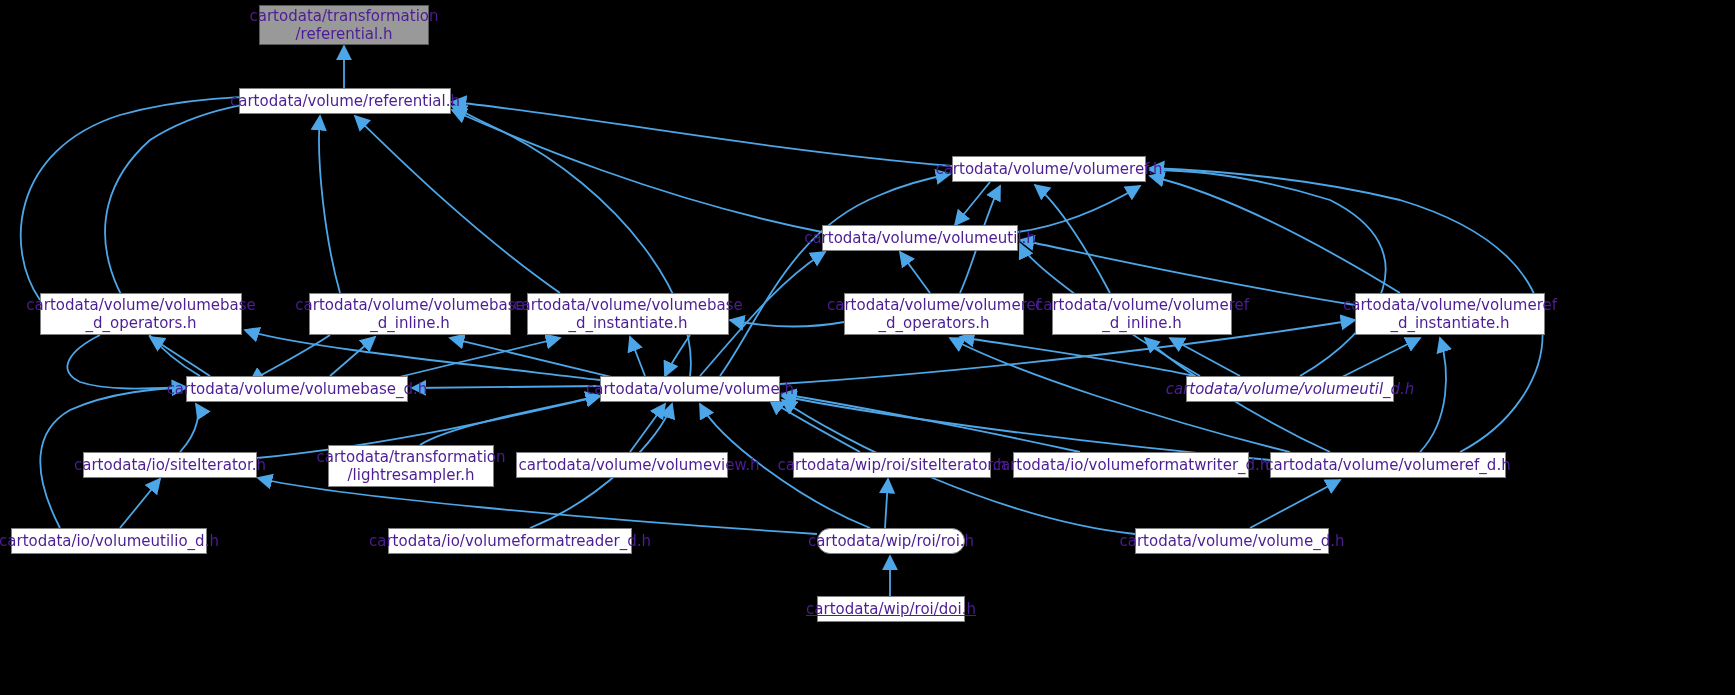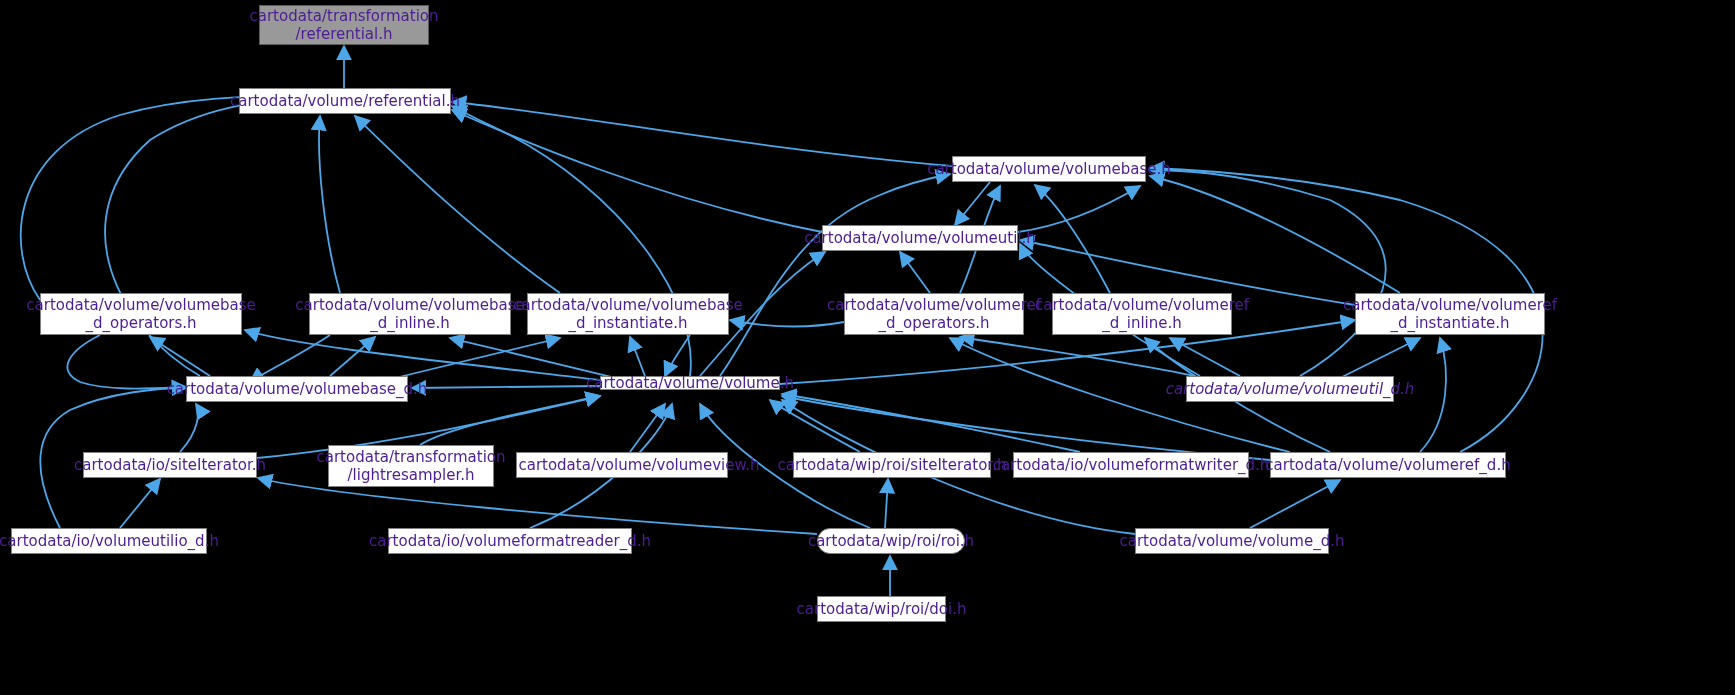--- a/index.html
+++ b/index.html
@@ -76,43 +76,43 @@
         <path d="M 780,384 C 1000,370 1230,340 1355,320" marker-end="url(#ah)"></path>
         <path d="M 1355,305 C 1200,280 1080,252 1020,240" marker-end="url(#ah)"></path>
         <path d="M 844,322 C 800,330 760,326 730,320" marker-end="url(#ah)"></path>
         <path d="M 690,335 C 680,350 670,365 665,376" marker-end="url(#ah)"></path>
       </g>
   </svg>
   <div id="node-layer">
       <div class="node root" style="left: 259px; top: 5px; width: 170px; height: 40px;">cartodata/transformation
 /referential.h</div>
       <div class="node" style="left: 239px; top: 88px; width: 212px; height: 26px;">cartodata/volume/referential.h</div>
-      <div class="node" style="left: 952px; top: 156px; width: 194px; height: 26px;">cartodata/volume/volumebase.h</div>
+      <div class="node" style="left: 952px; top: 156px; width: 194px; height: 26px;">cartodata/volume/volumeref.h</div>
       <div class="node" style="left: 822px; top: 225px; width: 196px; height: 26px;">cartodata/volume/volumeutil.h</div>
       <div class="node" style="left: 40px; top: 293px; width: 202px; height: 42px;">cartodata/volume/volumebase
 _d_operators.h</div>
       <div class="node" style="left: 309px; top: 293px; width: 202px; height: 42px;">cartodata/volume/volumebase
 _d_inline.h</div>
       <div class="node" style="left: 527px; top: 293px; width: 202px; height: 42px;">cartodata/volume/volumebase
 _d_instantiate.h</div>
       <div class="node" style="left: 844px; top: 293px; width: 180px; height: 42px;">cartodata/volume/volumeref
 _d_operators.h</div>
       <div class="node" style="left: 1052px; top: 293px; width: 180px; height: 42px;">cartodata/volume/volumeref
 _d_inline.h</div>
       <div class="node" style="left: 1355px; top: 293px; width: 190px; height: 42px;">cartodata/volume/volumeref
 _d_instantiate.h</div>
       <div class="node" style="left: 186px; top: 376px; width: 222px; height: 26px; text-align: center;">cartodata/volume/volumebase_d.h</div>
-      <div class="node" style="left: 600px; top: 376px; width: 180px; height: 14px;">cartodata/volume/volume.h</div>
+      <div class="node" style="left: 600px; top: 376px; width: 180px; height: 26px;">cartodata/volume/volume.h</div>
       <div class="node" style="left: 1186px; top: 376px; width: 208px; height: 26px; font-style: italic;">cartodata/volume/volumeutil_d.h</div>
       <div class="node" style="left: 83px; top: 452px; width: 174px; height: 26px;">cartodata/io/siteIterator.h</div>
       <div class="node" style="left: 328px; top: 445px; width: 166px; height: 42px;">cartodata/transformation
 /lightresampler.h</div>
       <div class="node" style="left: 516px; top: 452px; width: 212px; height: 26px; padding-left: 40px;">cartodata/volume/volumeview.h</div>
       <div class="node" style="left: 793px; top: 452px; width: 198px; height: 26px;">cartodata/wip/roi/siteIterator.h</div>
       <div class="node" style="left: 1013px; top: 452px; width: 236px; height: 26px;">cartodata/io/volumeformatwriter_d.h</div>
       <div class="node" style="left: 1270px; top: 452px; width: 236px; height: 26px;">cartodata/volume/volumeref_d.h</div>
       <div class="node" style="left: 11px; top: 528px; width: 196px; height: 26px;">cartodata/io/volumeutilio_d.h</div>
       <div class="node" style="left: 388px; top: 528px; width: 244px; height: 26px;">cartodata/io/volumeformatreader_d.h</div>
       <div class="node" style="left: 817px; top: 528px; width: 148px; height: 26px; border-radius: 13px;">cartodata/wip/roi/roi.h</div>
       <div class="node" style="left: 1135px; top: 528px; width: 194px; height: 26px;">cartodata/volume/volume_d.h</div>
-      <div class="node" style="left: 817px; top: 596px; width: 129px; height: 26px;">cartodata/wip/roi/doi.h</div>
+      <div class="node" style="left: 817px; top: 596px; width: 148px; height: 26px; text-decoration: underline;">cartodata/wip/roi/doi.h</div>
     </div>
 </div>
 
 </body></html>

